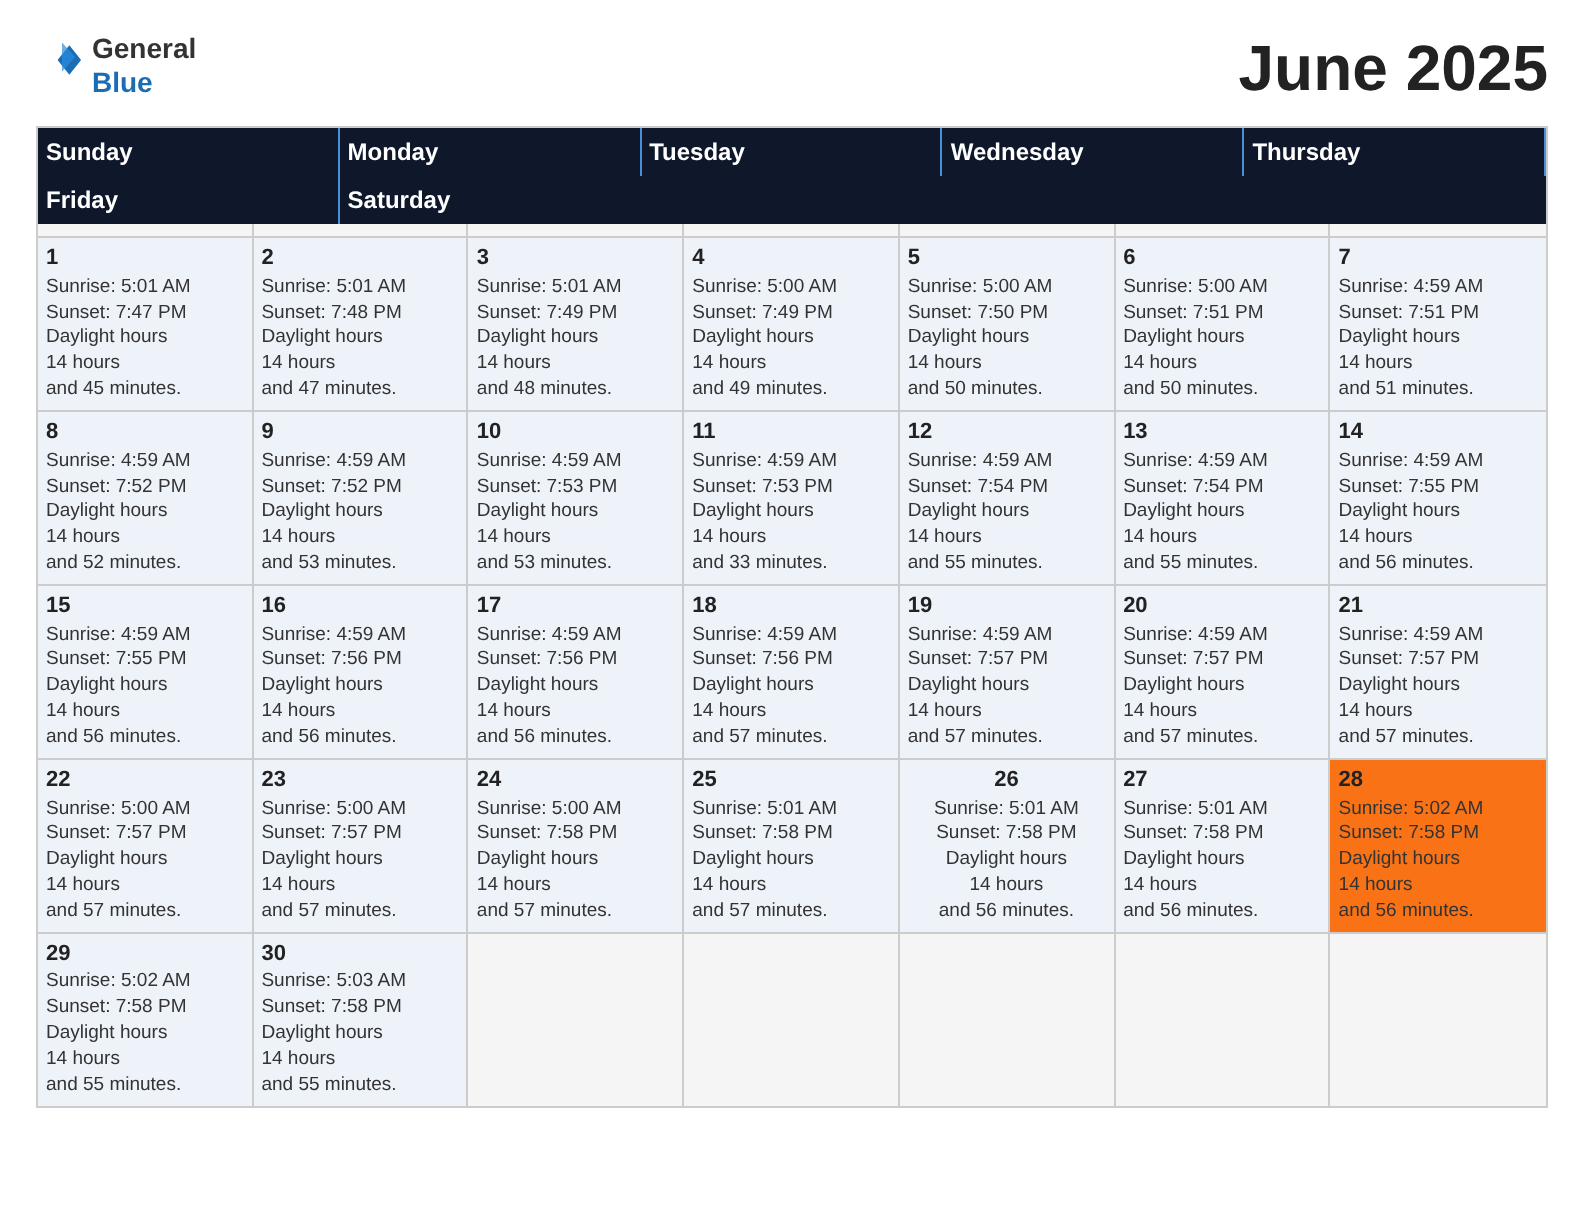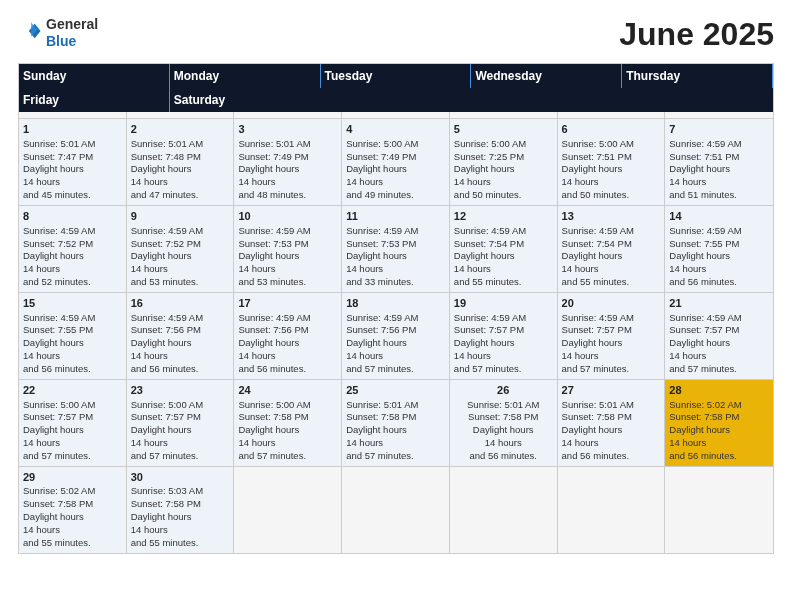--- a/index.html
+++ b/index.html
@@ -174,21 +174,21 @@
             <span class="day-num">4</span>
             <div>Sunrise: 5:00 AM</div>
             <div>Sunset: 7:49 PM</div>
             <div>Daylight hours</div>
             <div>14 hours</div>
             <div>and 49 minutes.</div>
           </div>
           <div class="cal-cell">
             <span class="day-num">5</span>
             <div>Sunrise: 5:00 AM</div>
-            <div>Sunset: 7:25 PM</div>
+            <div>Sunset: 7:50 PM</div>
             <div>Daylight hours</div>
             <div>14 hours</div>
             <div>and 50 minutes.</div>
           </div>
           <div class="cal-cell">
             <span class="day-num">6</span>
             <div>Sunrise: 5:00 AM</div>
             <div>Sunset: 7:51 PM</div>
             <div>Daylight hours</div>
             <div>14 hours</div>
@@ -361,21 +361,21 @@
             <div>and 56 minutes.</div>
           </div>
           <div class="cal-cell" style="background: rgb(238, 243, 249);">
             <span class="day-num">27</span>
             <div>Sunrise: 5:01 AM</div>
             <div>Sunset: 7:58 PM</div>
             <div>Daylight hours</div>
             <div>14 hours</div>
             <div>and 56 minutes.</div>
           </div>
-          <div class="cal-cell" style="background: #eab308;">
+          <div class="cal-cell" style="background: #f97316;">
             <span class="day-num">28</span>
             <div>Sunrise: 5:02 AM</div>
             <div>Sunset: 7:58 PM</div>
             <div>Daylight hours</div>
             <div>14 hours</div>
             <div>and 56 minutes.</div>
           </div>
         </div>
         <div class="cal-row">
           <div class="cal-cell">

